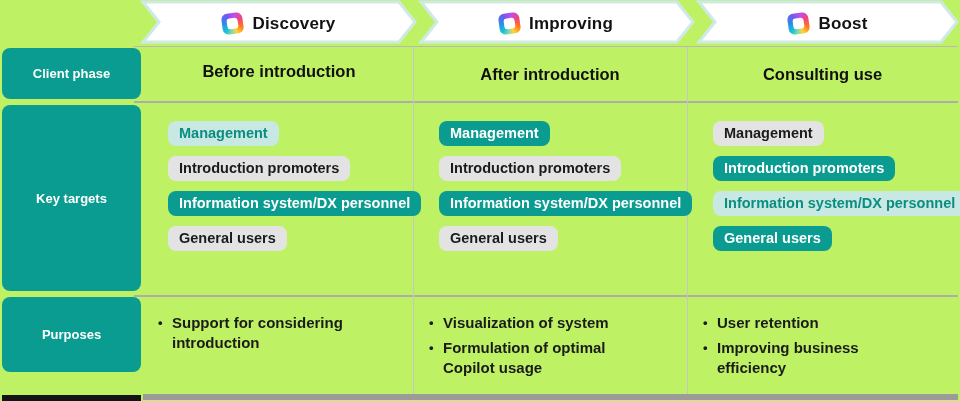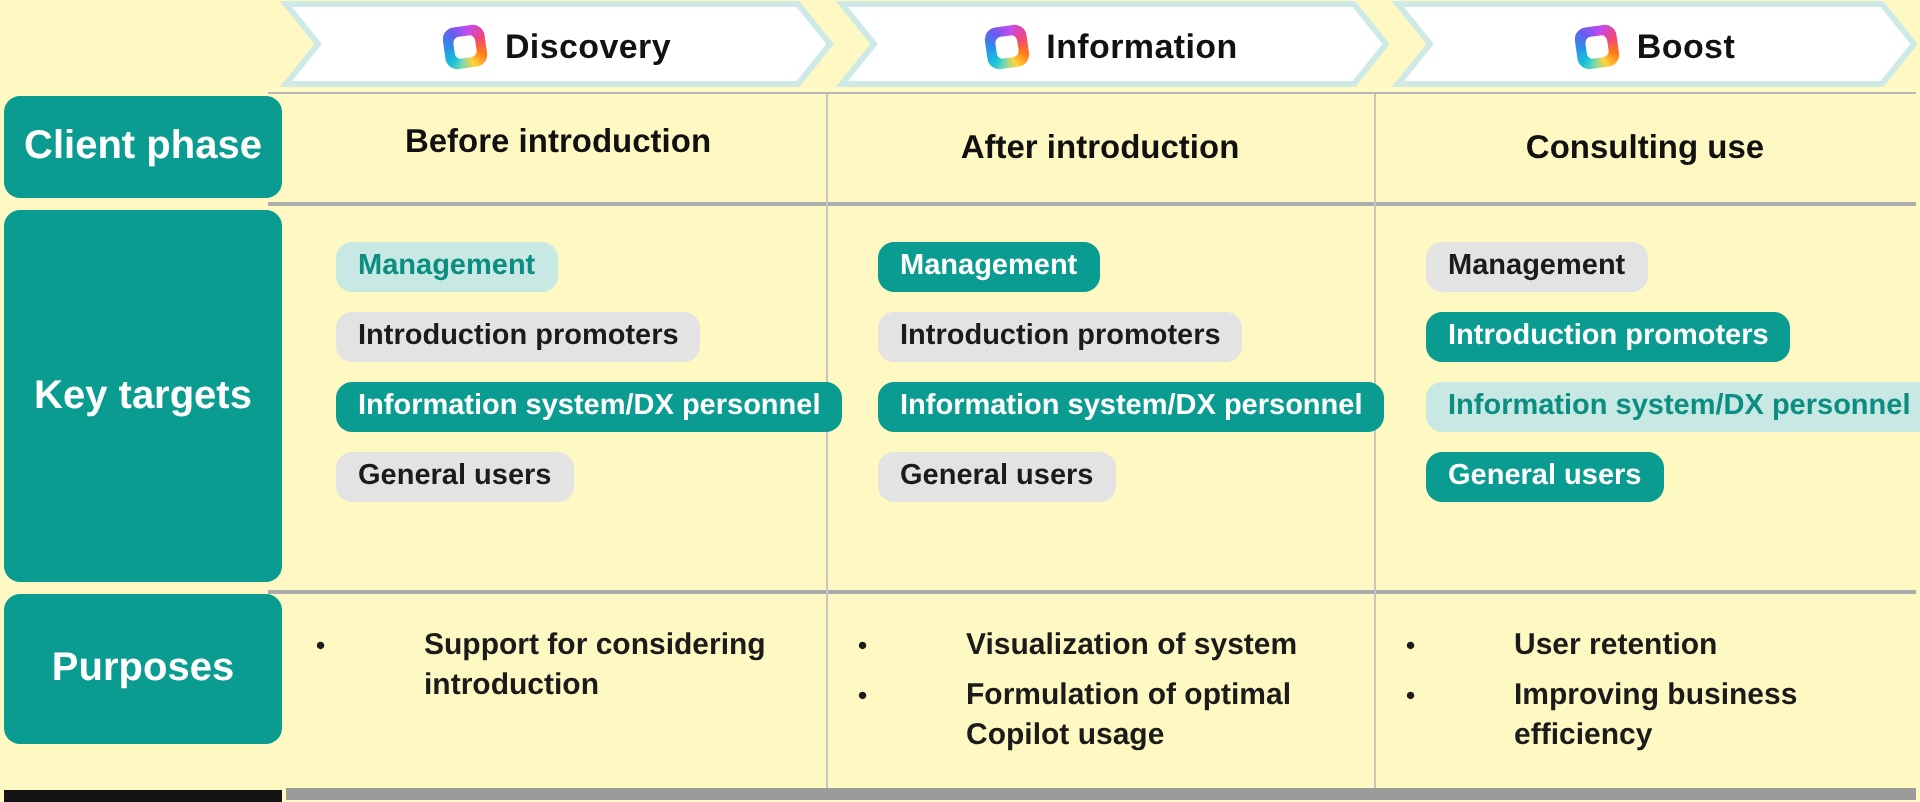--- a/index.html
+++ b/index.html
@@ -1,18 +1,18 @@
 <!DOCTYPE html>
 <html><head>
 <meta charset="utf-8">
 <style>
   * { margin:0; padding:0; box-sizing:border-box; }
   body { background:#fff; font-family:"Liberation Sans", sans-serif; }
   .stage {
-    position:relative; width:960px; height:401px; background:#fef9c3; overflow:hidden;
+    position:relative; width:960px; height:401px; background:#bef264; overflow:hidden;
   }
 
   
   .banner-svg { position:absolute; left:0; top:0; width:960px; height:46px; }
   .banner-content {
     position:absolute; top:3px; height:41px;
     display:flex; align-items:center; justify-content:center; gap:9px;
   }
   .banner-label { font-size:17px; font-weight:700; color:#121212; letter-spacing:.2px; }
   .copilot-icon {
@@ -23,21 +23,21 @@
     transform: rotate(-8deg);
     flex:0 0 auto;
   }
   .copilot-icon::after {
     content:""; position:absolute; inset:5px; background:#fff; border-radius:3px;
   }
 
   
   .row-header {
     position:absolute; left:2px; width:139px; border-radius:8px;
-    background:#0a9c90; color:#ffffff; font-weight:700; font-size:20px;
+    background:#0a9c90; color:#ffffff; font-weight:700; font-size:13px;
     display:flex; align-items:center; justify-content:center; text-align:center;
   }
 
   
   .hline { position:absolute; height:2px; background:#adadad; }
   .hline.thin { height:1px; background:#b8b8b8; }
   .vline { position:absolute; width:1px; background:#c6c6c6; }
 
   
   .cell { position:absolute; }
@@ -55,21 +55,21 @@
   .pill[data-variant="light"] { background:#c7e8e3; color:#0c8d82; }
   .pill[data-variant="gray"]  { background:#e3e3e3; color:#1b1b1b; }
 
   .purposes-cell { padding:17px 0 0 13px; }
   .bullet-item { display:flex; margin-bottom:5px; }
   .bullet-dot {
     font-size:13px; font-weight:700; color:#1b1b1b;
     width:14px; flex:0 0 14px; padding-top:2px;
   }
   .bullet-text {
-    font-size:15px; font-weight:700; color:#1b1b1b; line-height:1.33; max-width:192px;margin-left:40px;
+    font-size:15px; font-weight:700; color:#1b1b1b; line-height:1.33; max-width:192px;
   }
 
   
   .shadow-dark { position:absolute; left:2px; top:395px; width:139px; height:6px; background:#141414; }
   .shadow-gray { position:absolute; left:143px; top:394px; width:815px; height:6px; background:#9b9b9b; }
 </style>
 </head>
 <body>
 
 <div class="stage">
@@ -79,21 +79,21 @@
     <polygon points="421,2 677,2 693,22 677,42 421,42 437,22" fill="#ffffff" stroke="#cfe9e6" stroke-width="3"></polygon>
     <polygon points="699,2 941,2 957,22 941,42 699,42 715,22" fill="#ffffff" stroke="#cfe9e6" stroke-width="3"></polygon>
   </svg>
 
   <div class="banner-content" style="left:150px; width:258px;">
     <span class="copilot-icon"></span>
     <span class="banner-label">Discovery</span>
   </div>
   <div class="banner-content" style="left:427px; width:258px;">
     <span class="copilot-icon"></span>
-    <span class="banner-label">Information</span>
+    <span class="banner-label">Improving</span>
   </div>
   <div class="banner-content" style="left:706px; width:244px;">
     <span class="copilot-icon"></span>
     <span class="banner-label">Boost</span>
   </div>
 
   <div class="hline thin" style="left:134px; top:46px; width:824px;"></div>
   <div class="hline" style="left:134px; top:101px; width:824px;"></div>
   <div class="hline" style="left:134px; top:295px; width:824px;"></div>
   <div class="vline" style="left:413px; top:47px; height:347px;"></div>

